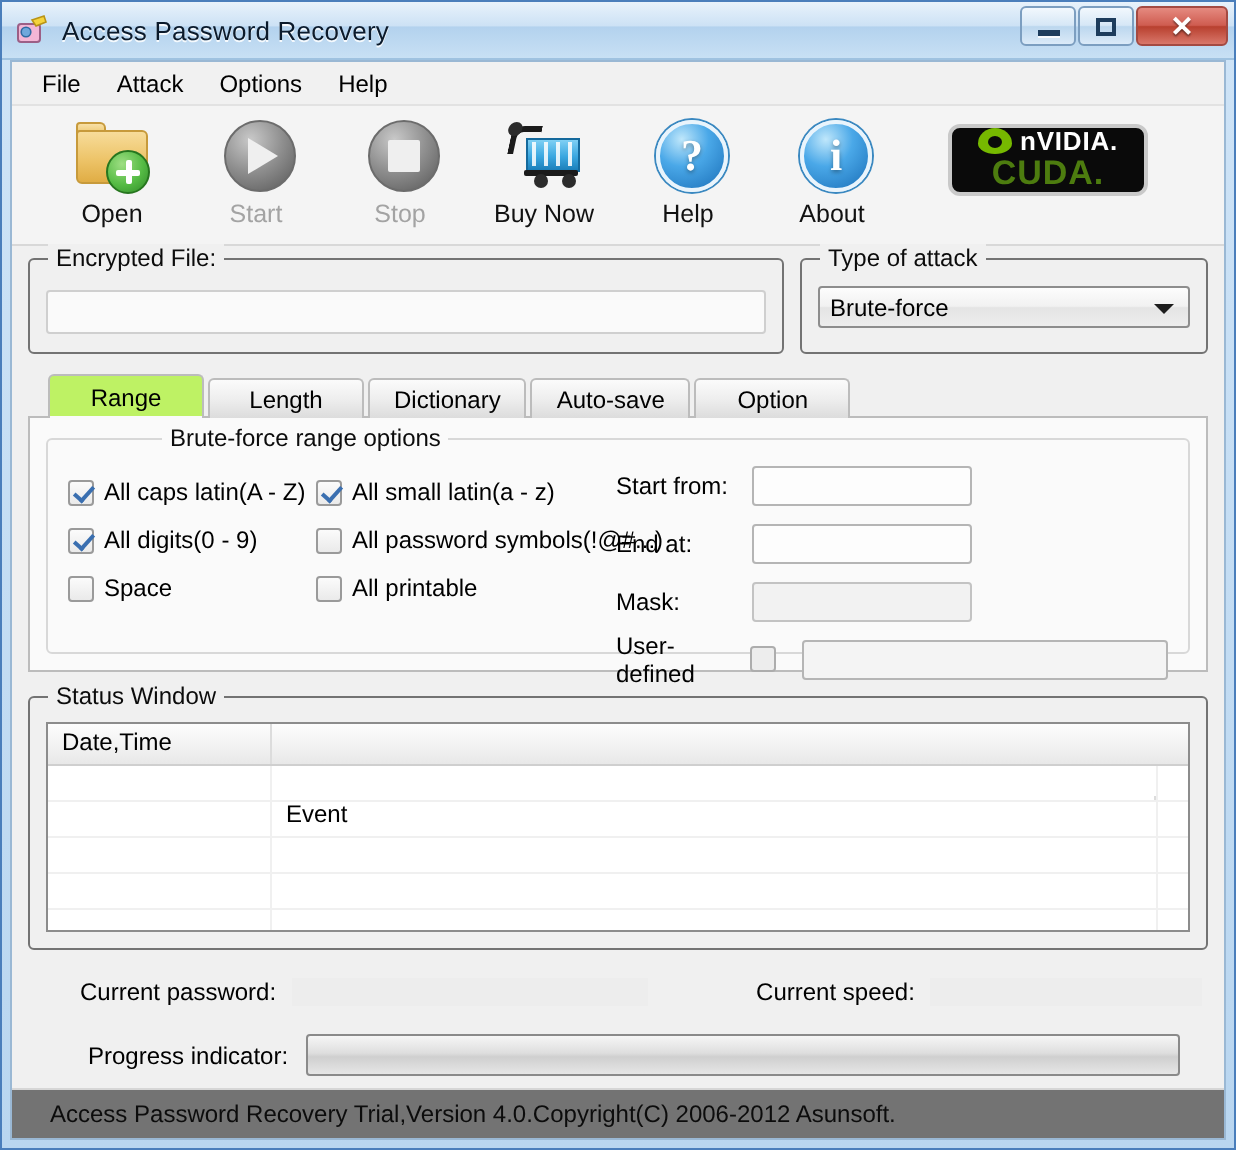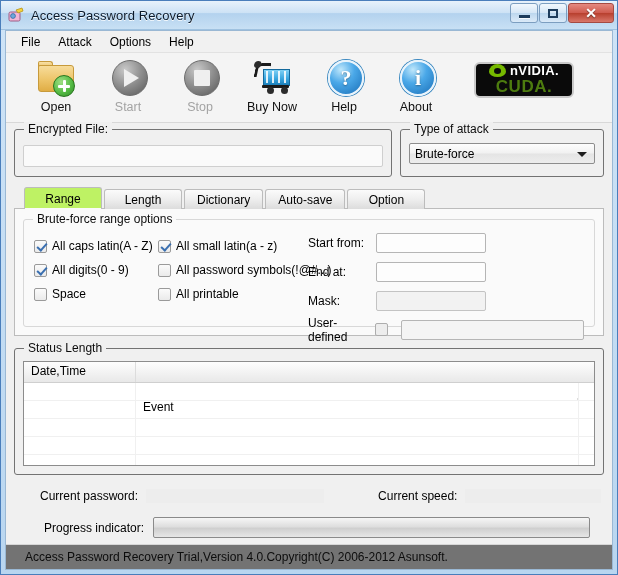--- a/index.html
+++ b/index.html
@@ -381,21 +381,21 @@
     box-sizing: border-box;
     z-index: 1;
   }
 
   .gb-range {
     position: absolute;
     left: 8px; top: 10px; right: 8px; bottom: 8px;
     border: 1px solid #d8d8d8;
     border-radius: 3px;
   }
-  .gb-range > .gb-title { background: #fafafa; }
+  .gb-range > .gb-title { background: #fafafa; margin-left: 48px; }
 
   .check-col {
     position: absolute;
     left: 10px; top: 14px;
   }
   .check-row {
     display: flex;
     align-items: center;
     height: 24px;
   }
@@ -741,21 +741,21 @@
                 <span class="ud-label">User-defined</span>
                 <span class="chk dim"></span>
                 <input class="ud-input" type="text" disabled="" style="">
               </div>
             </div>
           </div>
         </div>
       </div>
 
       <div class="groupbox gb-status">
-        <span class="gb-title">Status Length</span>
+        <span class="gb-title">Status Window</span>
         <div class="listview">
           <div class="lv-header">
             <div class="lv-th c1">Date,Time</div>
             <div class="lv-th c2">Event</div>
             <div class="lv-th c3"></div>
           </div>
           <div class="lv-body">
             <div class="lv-row">
               <div class="lv-cell-div"></div>
                 <div class="lv-cell-rest"></div>

